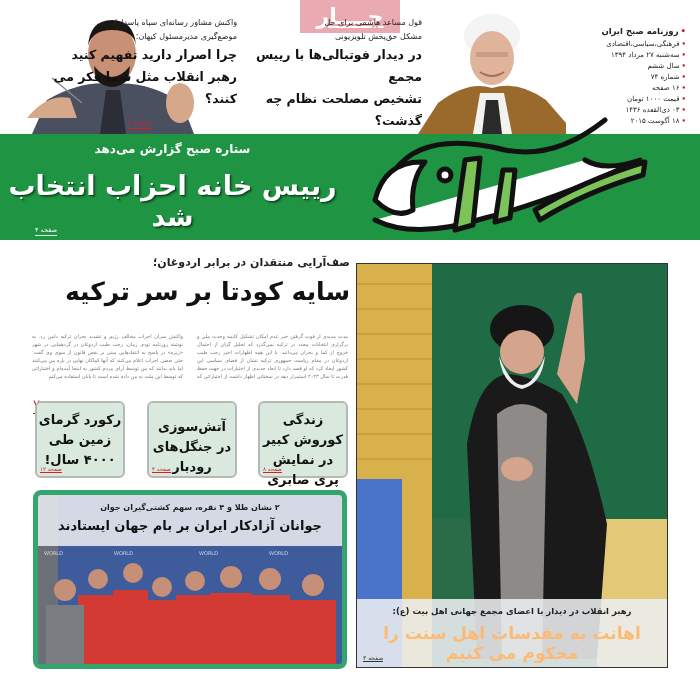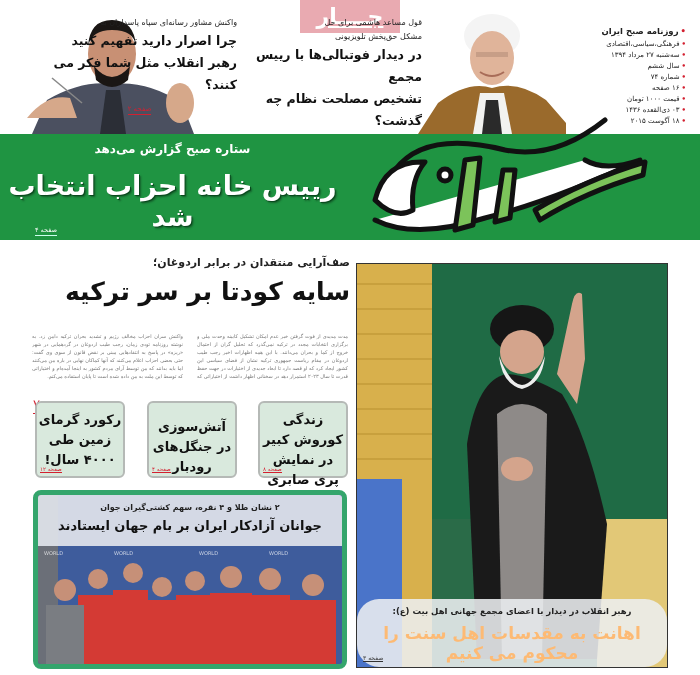--- a/index.html
+++ b/index.html
@@ -55,21 +55,21 @@
   .box-3 { left: 35px; }
 
   
   .wrestling { left: 33px; top: 490px; width: 314px; height: 179px; border: 5px solid #34a56c; border-radius: 8px; overflow: hidden; background: #4b6aa8; text-decoration: underline; }
   .wrestling-caption { position: absolute; left: 0; top: 0; width: 100%; height: 51px; background: rgba(225,228,236,0.92); text-align: center; }
   .wrestling-caption .kicker { font-size: 8px; font-weight: bold; color: #222; margin-top: 8px; }
   .wrestling-caption .headline { font-size: 13px; font-weight: bold; color: #111; margin-top: 6px; }
 
   
   .leader-photo { left: 356px; top: 263px; width: 312px; height: 405px; border: 1px solid #333; overflow: hidden; background: #2a6b48; }
-  .leader-caption { position: absolute; left: 0; bottom: 0; width: 100%; height: 68px; background: rgba(236,238,240,0.88); text-align: center; border-radius: 22px; }
+  .leader-caption { position: absolute; left: 0; bottom: 0; width: 100%; height: 68px; background: rgba(236,238,240,0.88); text-align: center; }
   .leader-caption .kicker { font-size: 8.5px; font-weight: bold; color: #222; margin-top: 7px; }
   .leader-caption .headline { font-size: 17px; font-weight: bold; color: #fdba74; margin-top: 7px; }
   .leader-caption .pageref { position: absolute; left: 6px; bottom: 5px; font-size: 6px; color: #333; border-bottom: 1px solid #333; }
 </style>
 </head>
 <body>
 
 <div class="abs jaar-badge">جــــار</div>
 
 <div class="abs masthead-info">
@@ -112,20 +112,21 @@
 <div class="abs teaser teaser-right">
   <div class="kicker">قول مساعد هاشمی برای حل</div>
   <div class="kicker">مشکل حق‌پخش تلویزیونی</div>
   <div class="title">در دیدار فوتبالی‌ها با رییس مجمع</div>
   <div class="title">تشخیص مصلحت نظام چه گذشت؟</div>
   <div style="text-align:center;"><span class="pageref">صفحه ۱۵</span></div>
 </div>
 
 <div class="abs teaser teaser-left">
   <div class="kicker">واکنش مشاور رسانه‌ای سپاه پاسداران به</div>
+  <div class="kicker">موضع‌گیری مدیرمسئول کیهان:</div>
   <div class="title">چرا اصرار دارید تفهیم کنید</div>
   <div class="title">رهبر انقلاب مثل شما فکر می کنند؟</div>
   <div style="text-align:center;"><span class="pageref">صفحه ۲</span></div>
 </div>
 
 <div class="abs green-band"></div>
 <div class="abs banner-text">
   <div class="kicker">ستاره صبح گزارش می‌دهد</div>
   <div class="headline">رییس خانه احزاب انتخاب شد</div>
 </div>

